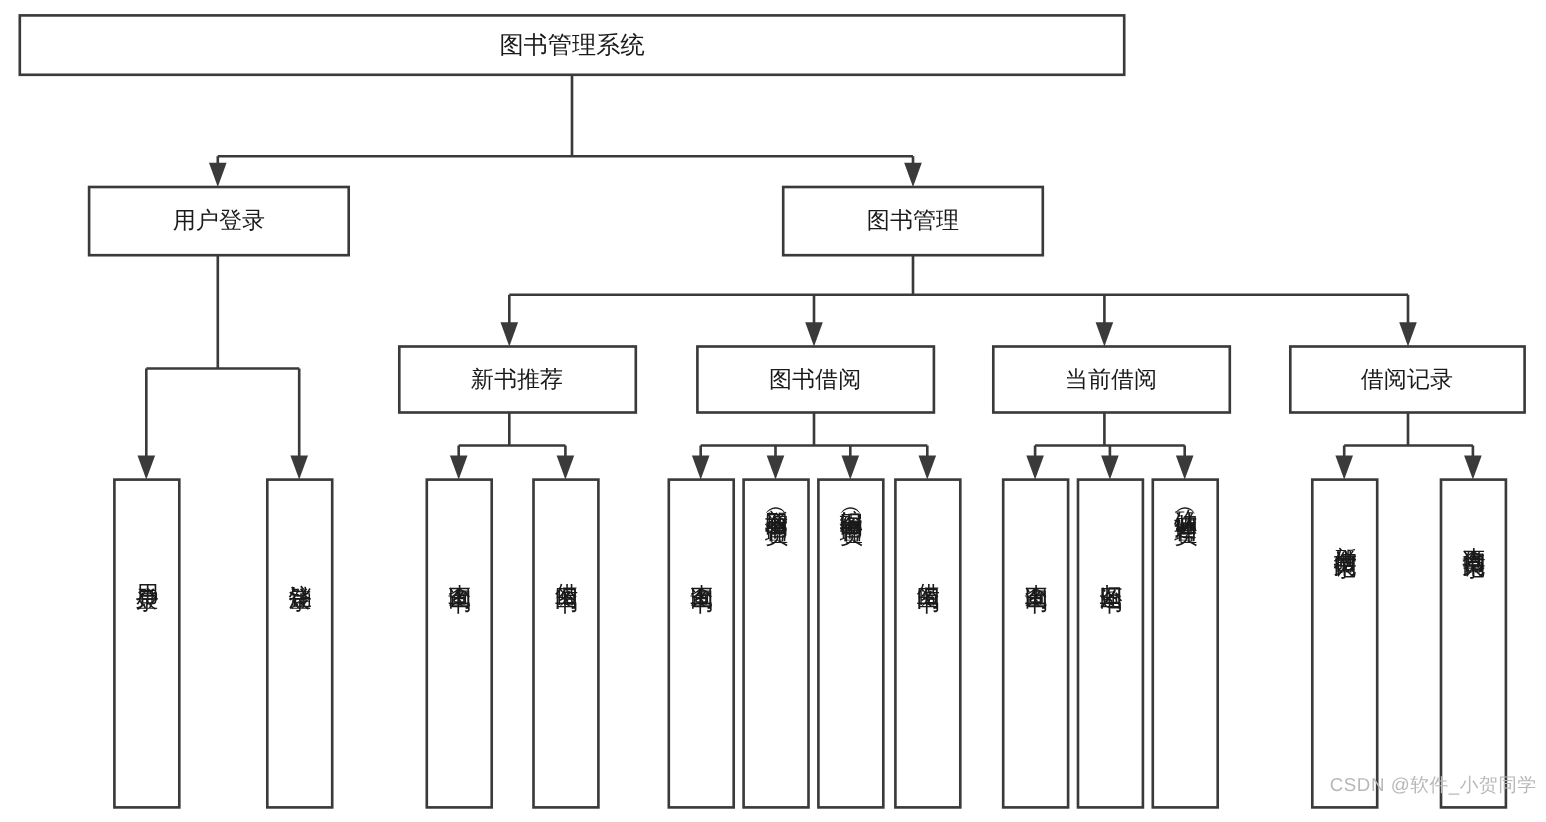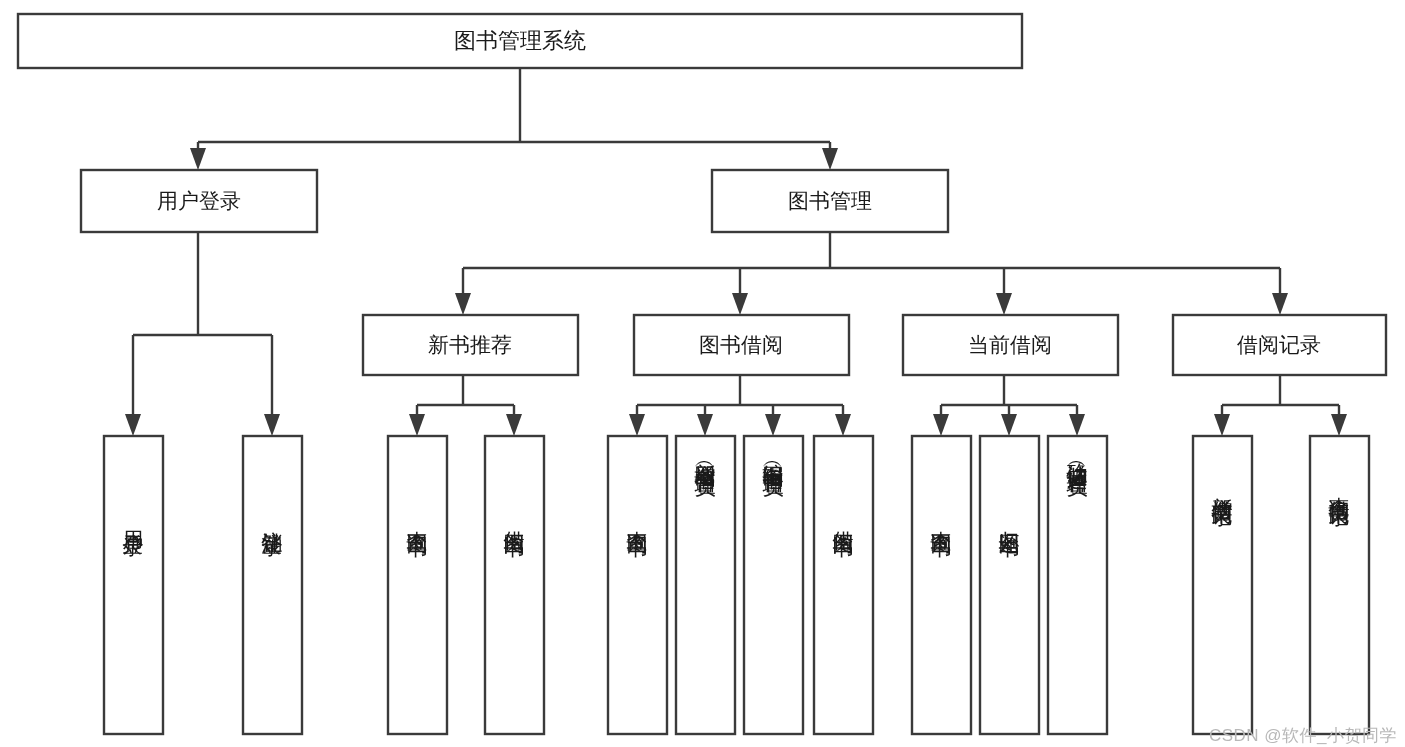--- a/index.html
+++ b/index.html
@@ -64,21 +64,21 @@
     font-family: "Liberation Sans", sans-serif;
     font-size: 21px;
     line-height: 1;
     letter-spacing: 2px;
     color: #1a1a1a;
     white-space: nowrap;
   }
   .watermark {
     position: absolute;
     right: 8px;
-    bottom: 0;
+    bottom: 22px;
     font-family: "Liberation Sans", sans-serif;
     font-size: 17px;
     color: #b8b8b8;
     white-space: nowrap;
     letter-spacing: 0.5px;
   }
 </style>
 </head>
 <body>
 

